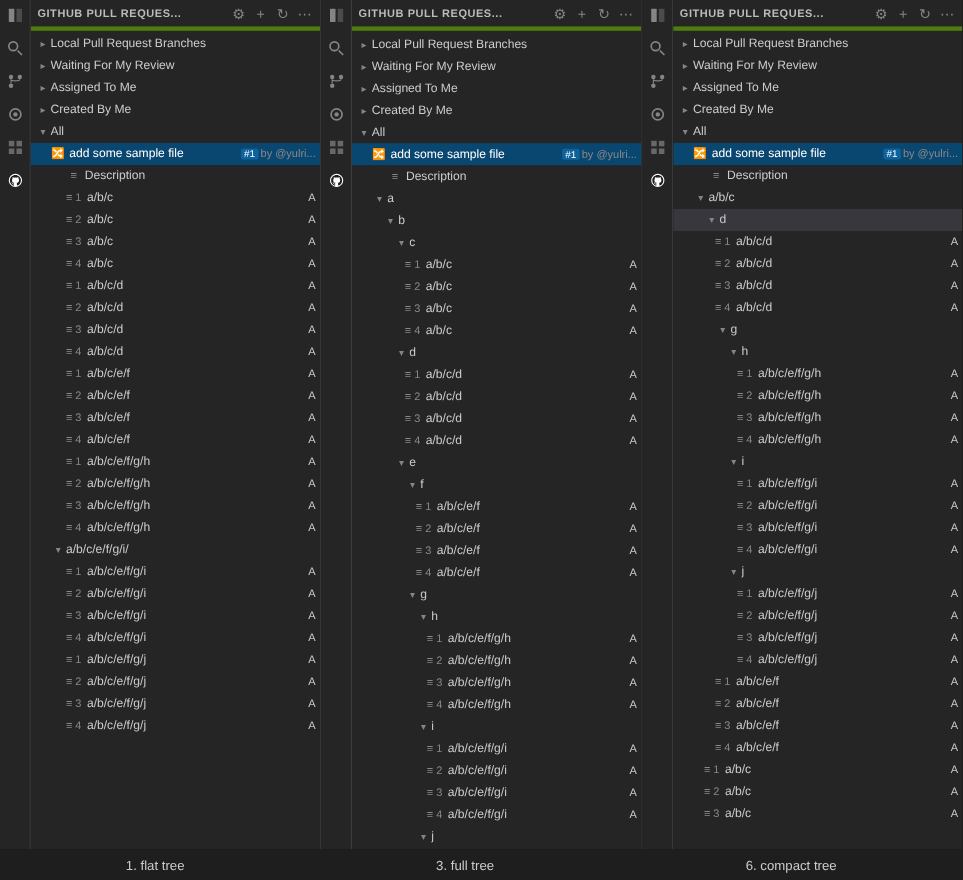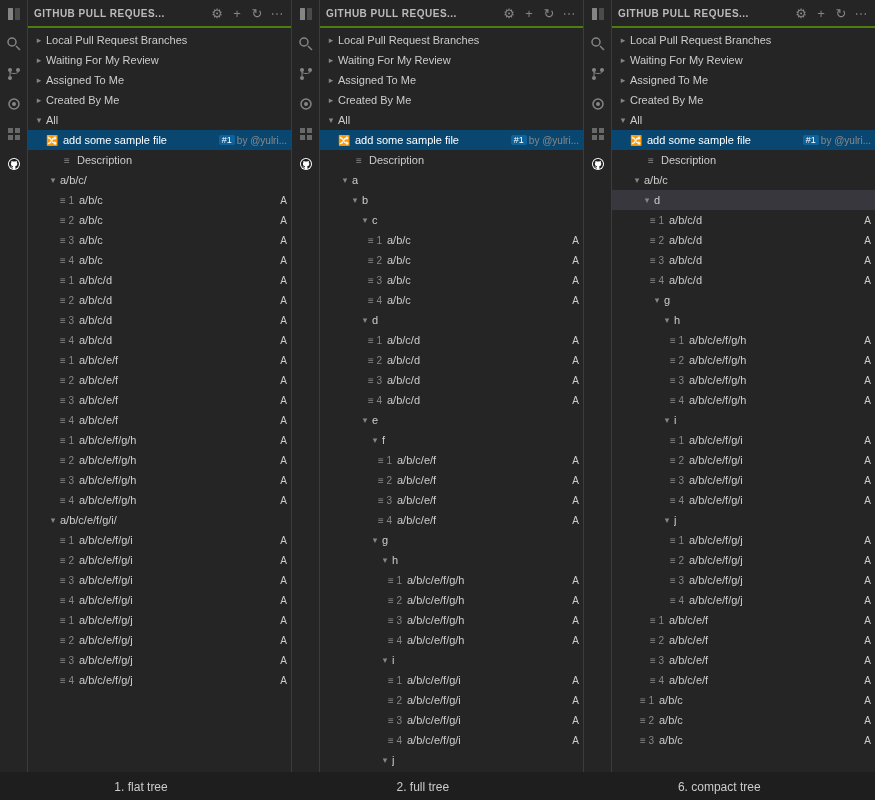--- a/index.html
+++ b/index.html
@@ -33,21 +33,21 @@
       flex-direction: column;
       overflow: hidden;
       background: #252526;
     }
     .panel-header {
       display: flex;
       align-items: center;
       justify-content: space-between;
       padding: 4px 6px;
       background: #252526;
-      border-bottom: 2px solid #4d7c0f;
+      border-bottom: 4px solid #4d7c0f;
       min-height: 28px;
     }
     .panel-title {
       font-size: 10px;
       font-weight: 600;
       color: #bbbbbb;
       text-transform: uppercase;
       letter-spacing: 0.5px;
       white-space: nowrap;
       overflow: hidden;
@@ -252,24 +252,20 @@
           <span class="item-label">add some sample file</span>
           <span class="item-badge">#1</span>
           <span class="item-author">by @yulri...</span>
         </div>
         <div class="tree-item" style="padding-left:32px">
           <span class="item-icon desc-icon">≡</span>
           <span class="item-label">Description</span>
         </div>
 
         <div id="flat-sections">
-            <div class="tree-item" style="padding-left: 18px;">
-              <span class="arrow down"></span>
-              <span class="item-label">a/b/c/</span>
-            </div>
             <div class="tree-item" style="padding-left: 32px;">
               <span class="item-icon" style="color:#888;font-size:10px">≡ 1</span>
               <span class="item-label" style="margin-left:2px">a/b/c</span>
               <span class="item-action">A</span>
             </div>
             <div class="tree-item" style="padding-left: 32px;">
               <span class="item-icon" style="color:#888;font-size:10px">≡ 2</span>
               <span class="item-label" style="margin-left:2px">a/b/c</span>
               <span class="item-action">A</span>
             </div>
@@ -826,15 +822,15 @@
             </div>
             <div class="tree-item" style="padding-left: 28px;"></div>
           </div>
       </div>
     </div>
   </div>
 </div>
 
 <div class="bottom-labels">
   <span class="bottom-label">1. flat tree</span>
-  <span class="bottom-label">2. full tree</span>
+  <span class="bottom-label">3. full tree</span>
   <span class="bottom-label">6. compact tree</span>
 </div>
 
 </body></html>

